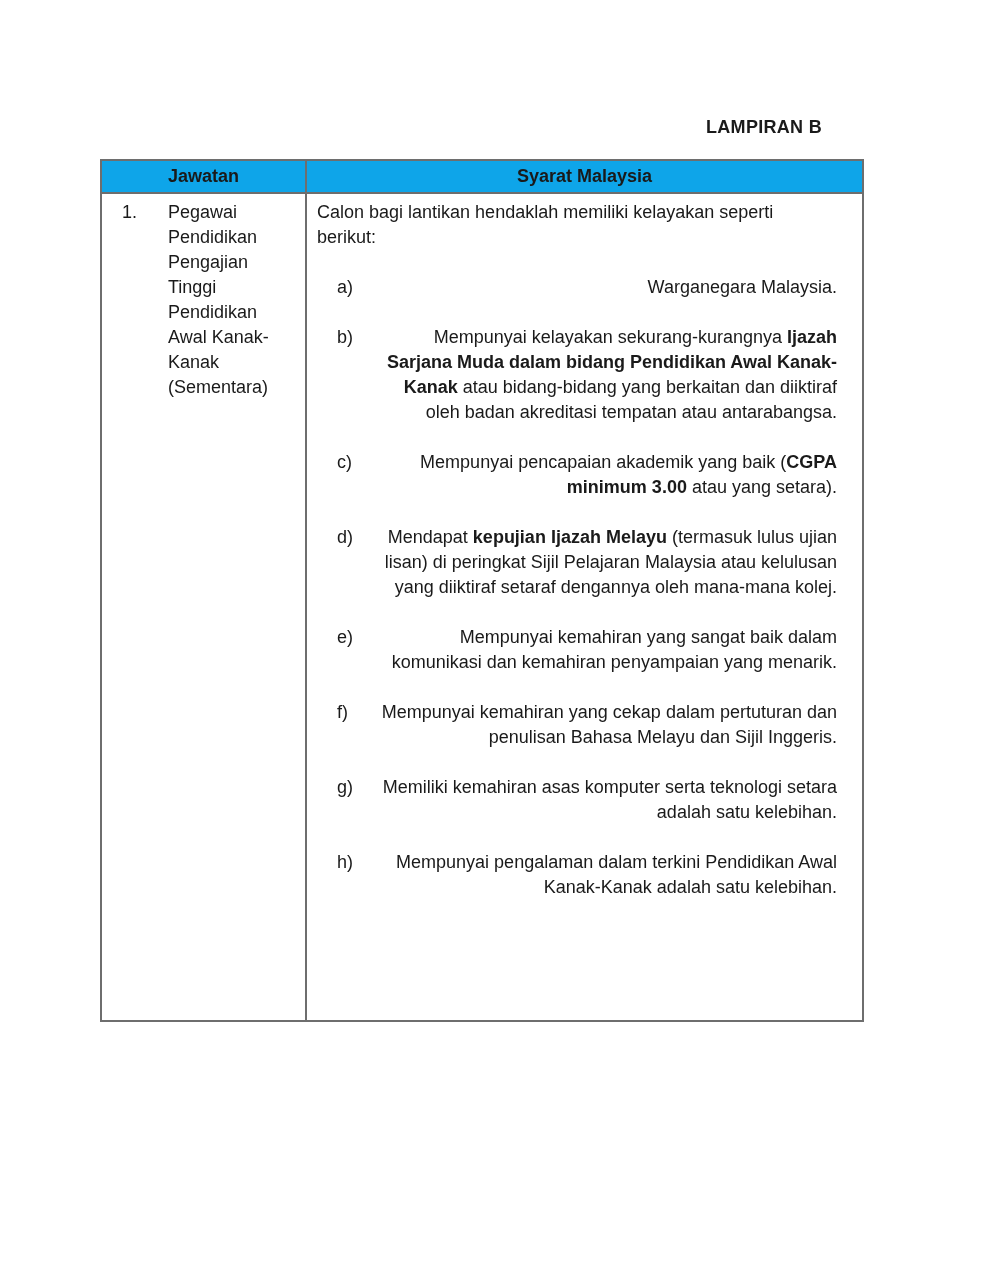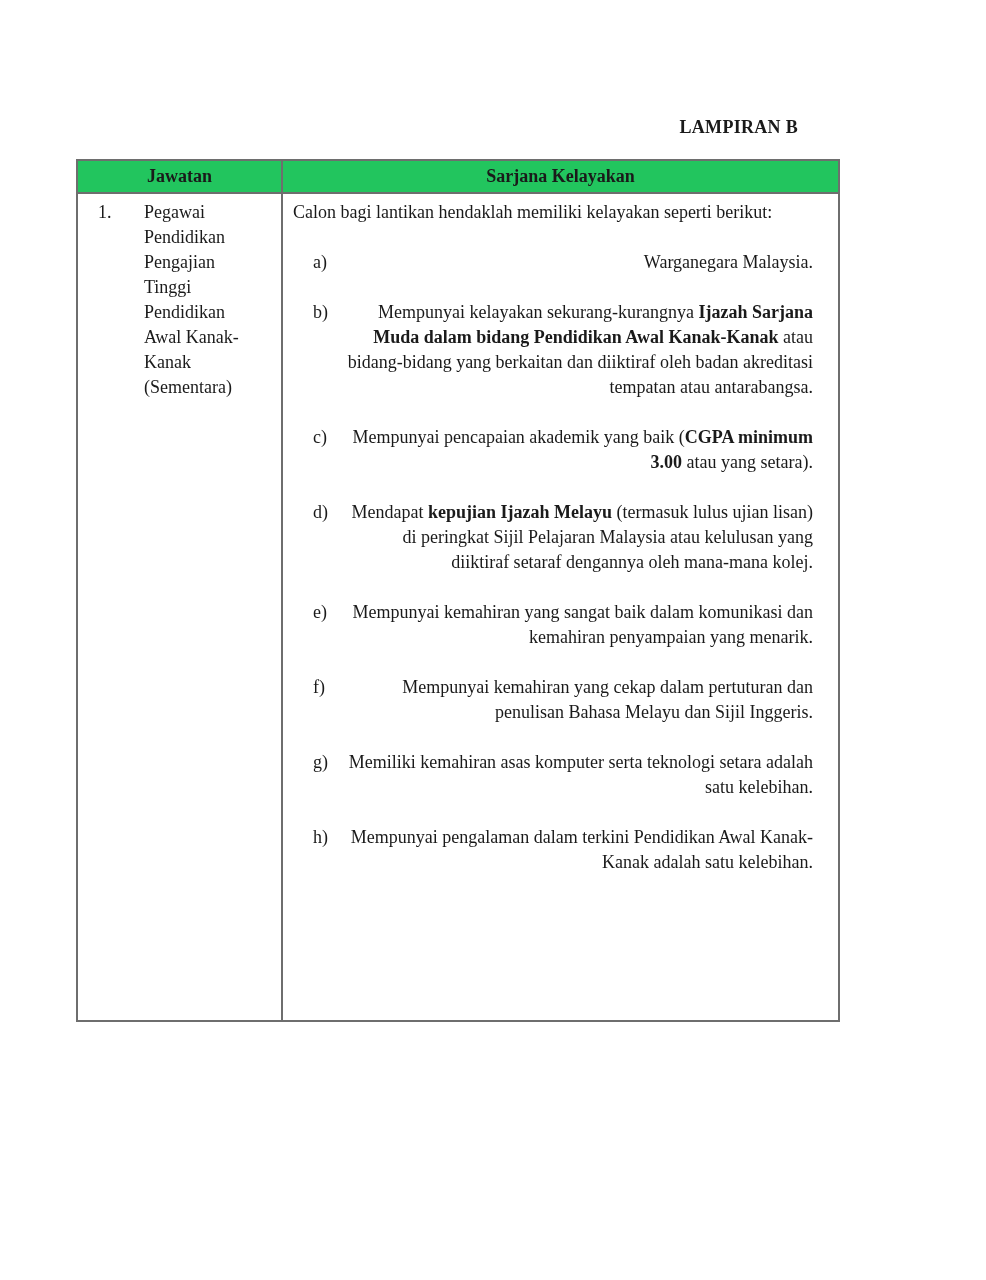--- a/index.html
+++ b/index.html
@@ -5,23 +5,22 @@
   * { margin: 0; padding: 0; box-sizing: border-box; }
   html, body {
     width: 986px;
     background: #ffffff;
     font-family: "Liberation Sans", "DejaVu Sans", sans-serif;
     color: #1a1a1a;
   }
   body { min-height: 1280px; }
   .page {
     width: 722px;
-    margin-left: 76px;
+    margin-left: 100px;
     padding-top: 117px;
-    font-family: Liberation Serif, serif;
   }
   .heading {
     text-align: right;
     font-weight: bold;
     font-size: 18px;
     line-height: 20px;
     letter-spacing: 0.3px;
   }
   table.req-table {
     margin-top: 22px;
@@ -30,21 +29,21 @@
     table-layout: fixed;
   }
   table.req-table th,
   table.req-table td {
     border: 2px solid #6e6e6e;
   }
   th.col-jawatan { width: 205px; }
   th.col-syarat  { width: 557px; }
   thead th {
     height: 33px;
-    background: #22c55e;
+    background: #0ea5e9;
     font-size: 18px;
     font-weight: bold;
     text-align: center;
     vertical-align: middle;
   }
   tbody td {
     height: 828px;
     vertical-align: top;
     font-size: 18px;
     line-height: 25px;
@@ -70,21 +69,21 @@
 <body>
 
 <div class="page">
 
   <div class="heading">LAMPIRAN B</div>
 
   <table class="req-table">
     <thead>
       <tr>
         <th class="col-jawatan">Jawatan</th>
-        <th class="col-syarat">Sarjana Kelayakan</th>
+        <th class="col-syarat">Syarat Malaysia</th>
       </tr>
     </thead>
     <tbody>
       <tr>
 
         <td>
           <div class="jawatan-inner">
             <span class="row-num">1.</span>
             <span class="pos-name">Pegawai Pendidikan Pengajian Tinggi Pendidikan Awal Kanak-Kanak (Sementara)</span>
           </div>

